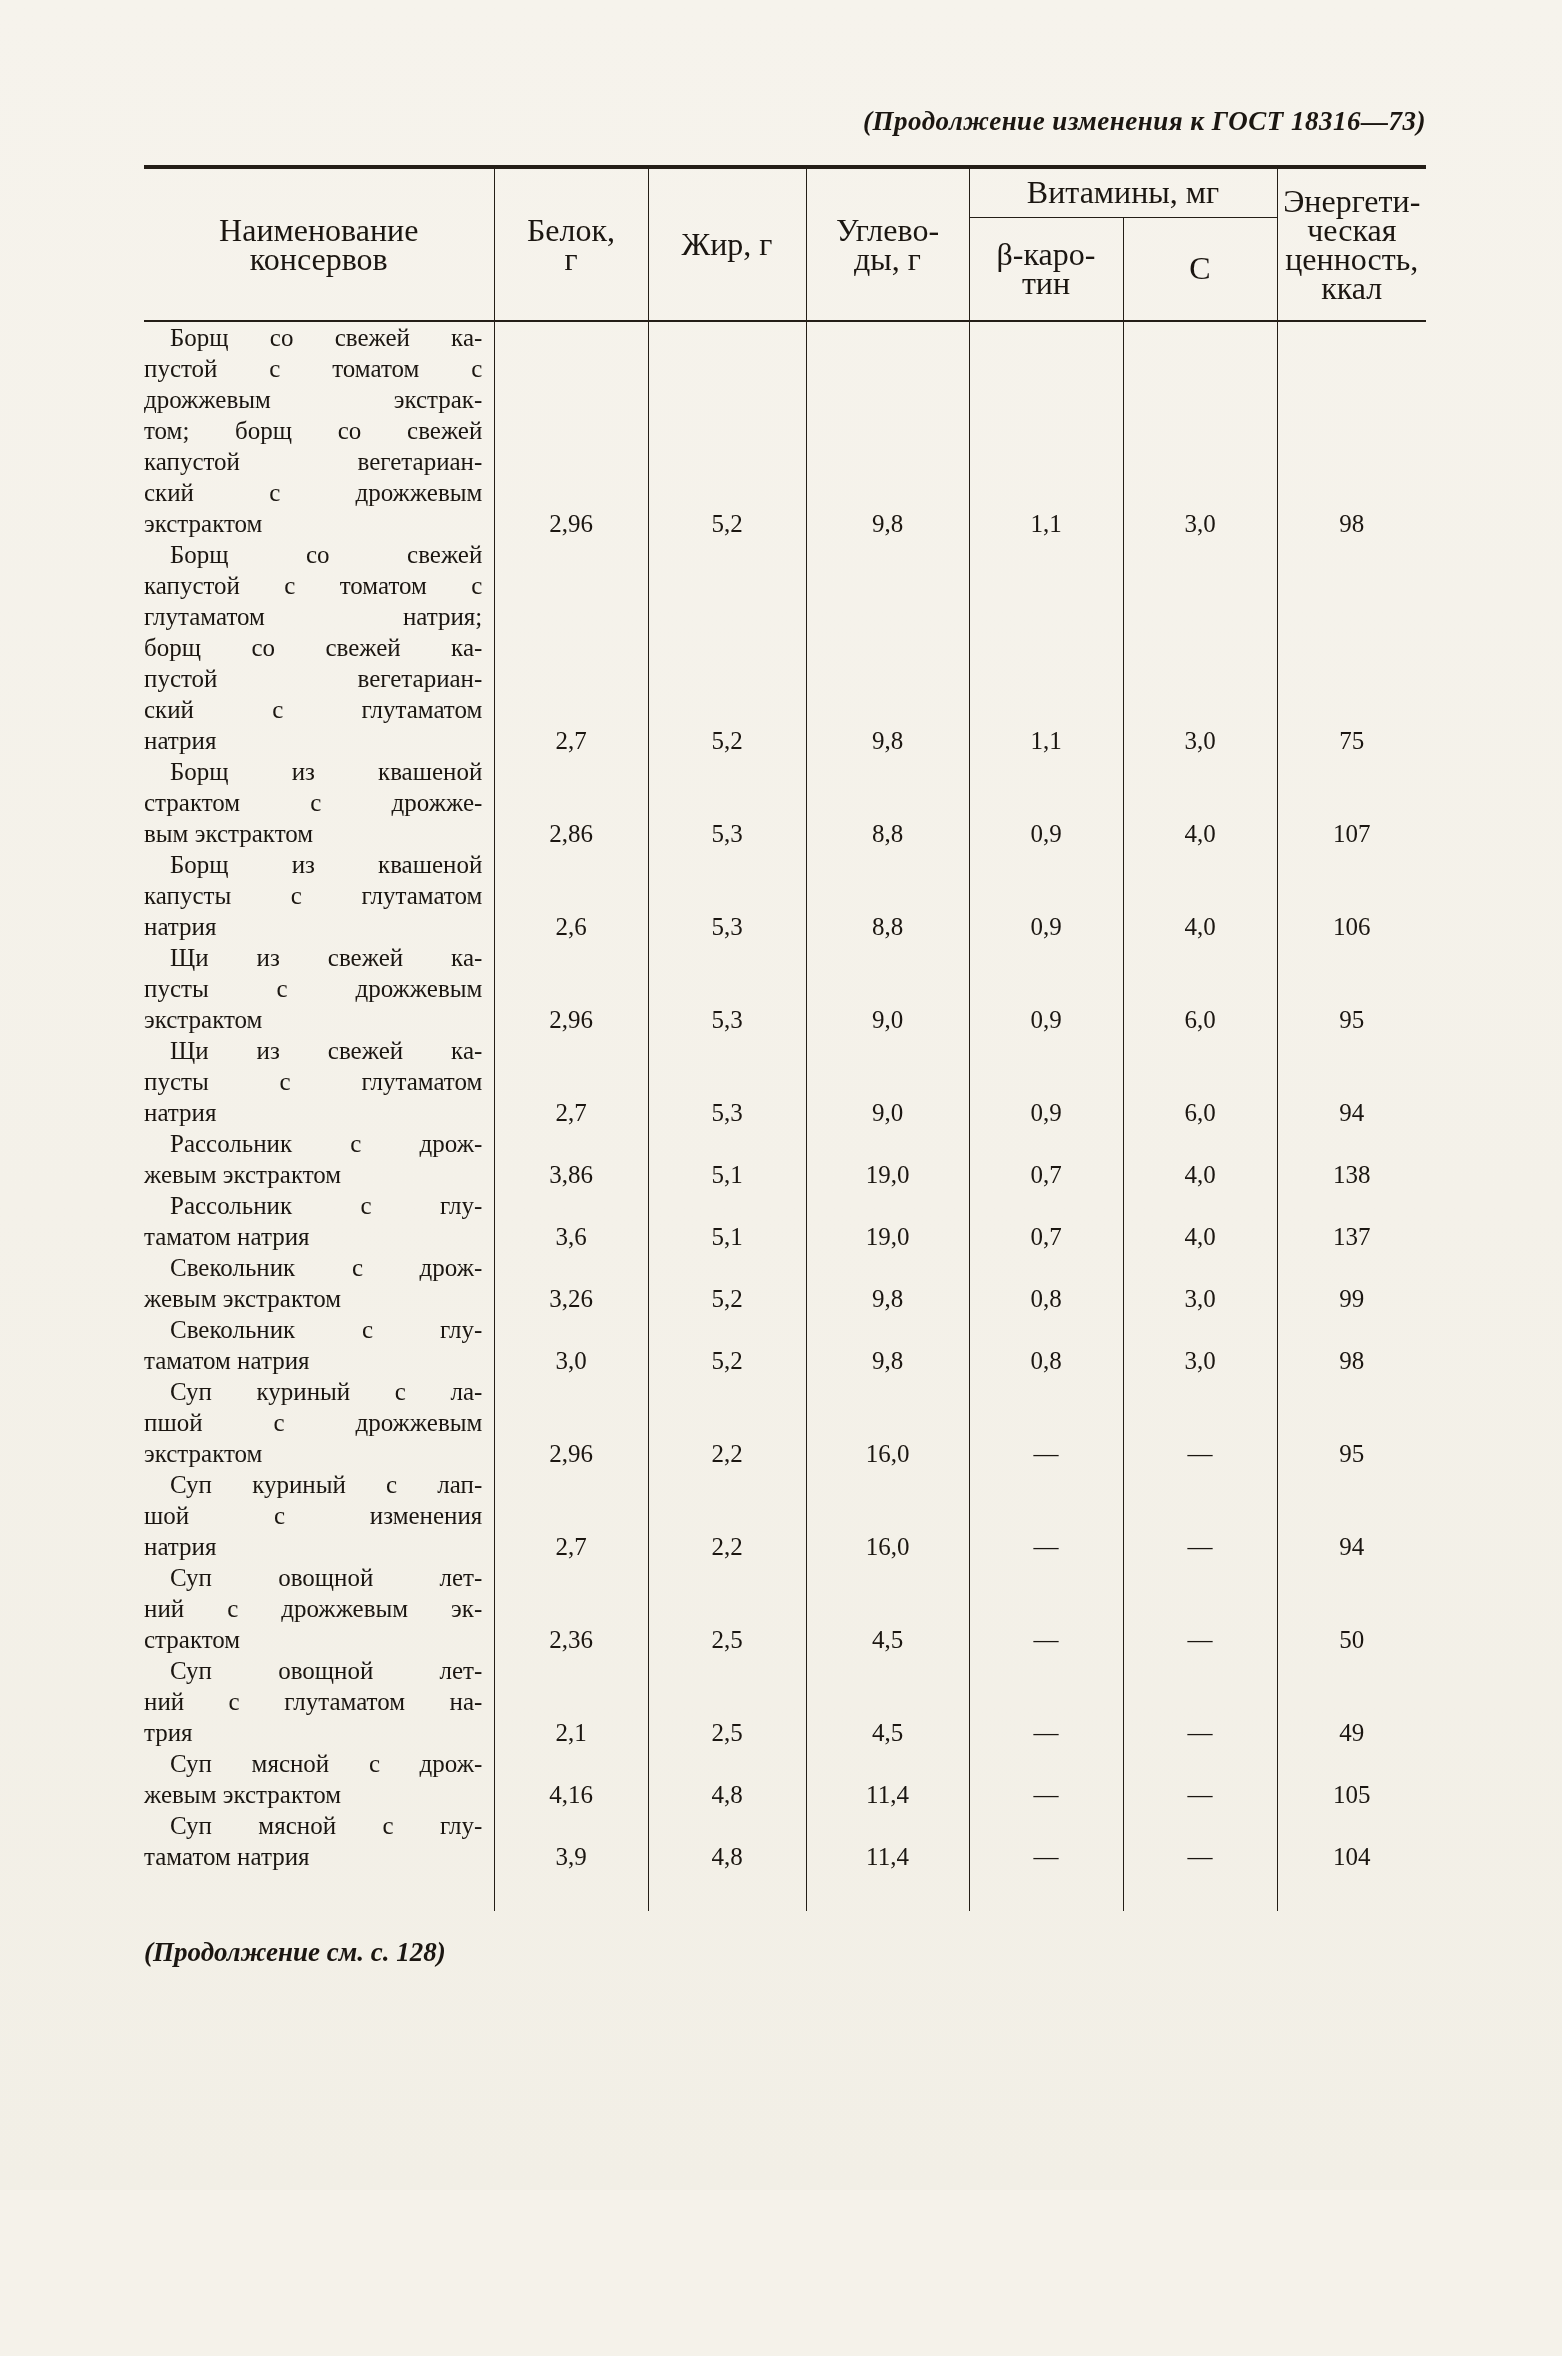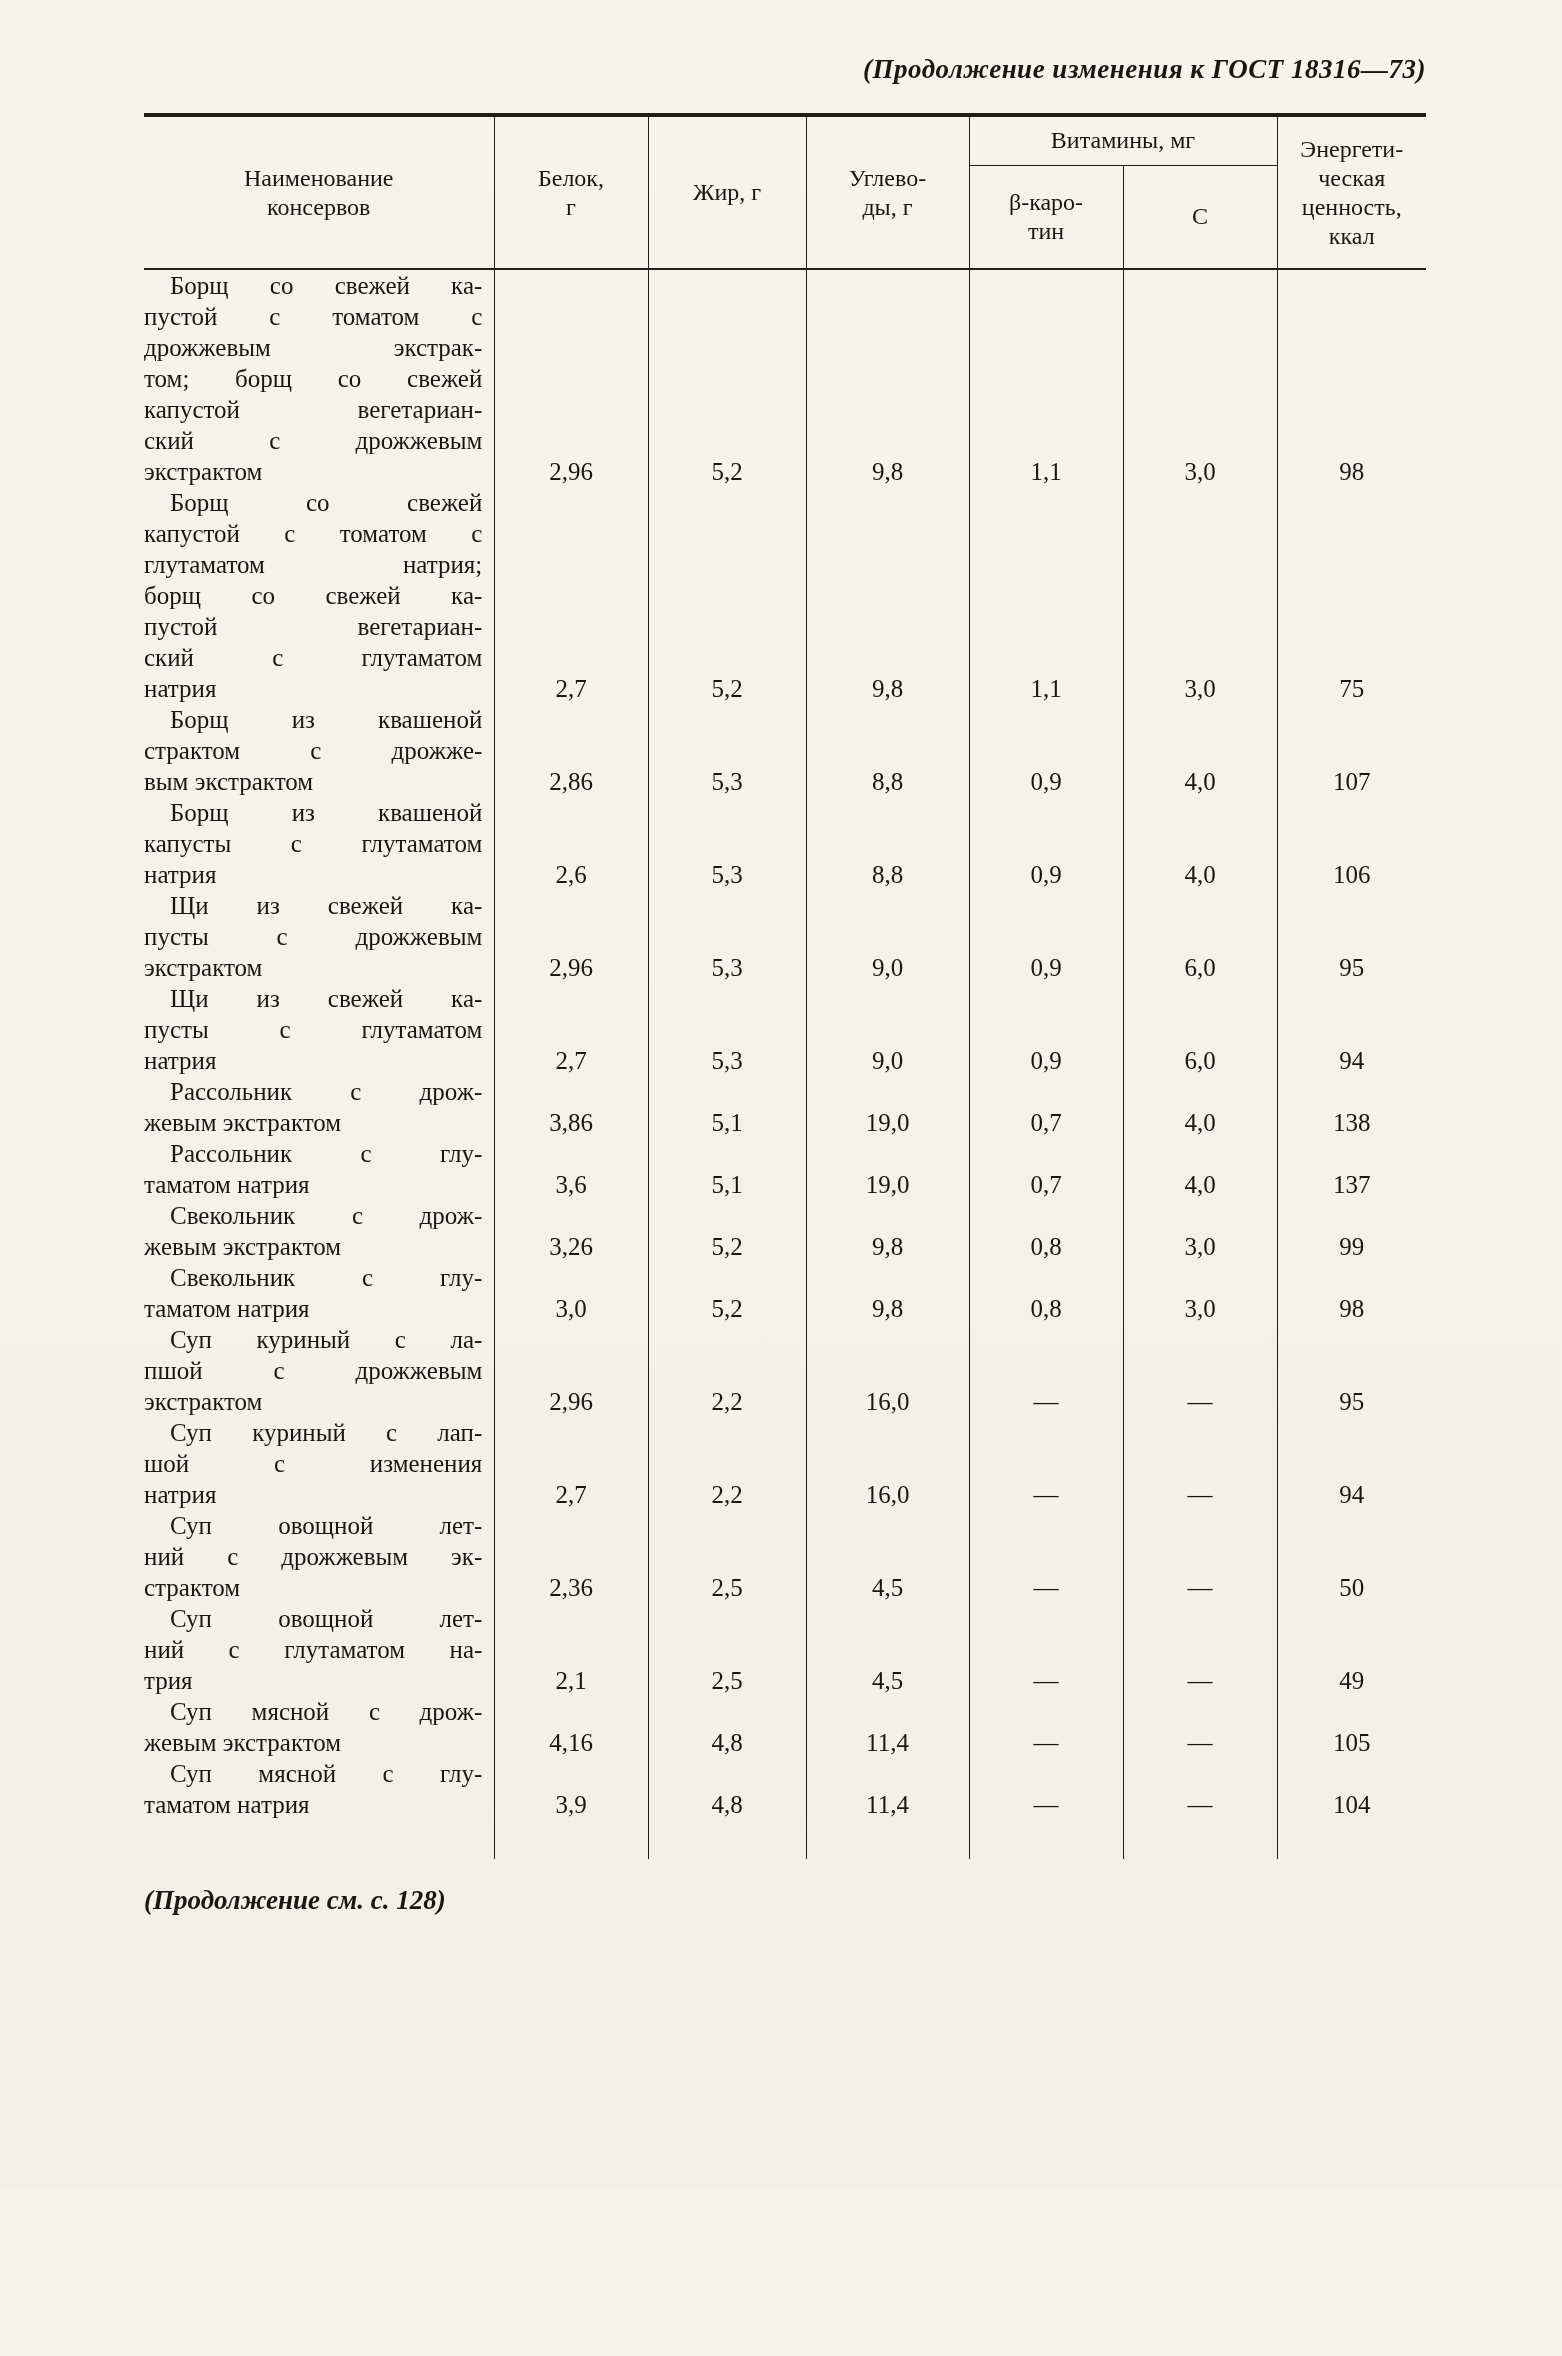--- a/index.html
+++ b/index.html
@@ -7,21 +7,21 @@
   body {
     height:2357px;
     background:#f5f2ea;
     font-family:"Liberation Serif", serif;
     color:#1b1611;
     overflow:hidden;
   }
   .page {
     position:relative;
     width:1562px; height:2190px;
-    padding:54px 136px 0 144px;
+    padding:106px 136px 0 144px;
     background:linear-gradient(180deg,#f6f3ec 0%,#f4f1e9 55%,#f2efe6 100%);
   }
   .note {
     text-align:right;
     font-style:italic;
     font-weight:bold;
     font-size:27px;
     letter-spacing:0.5px;
   }
   .title {
@@ -34,21 +34,21 @@
   }
   table {
     table-layout:fixed;
     border-collapse:collapse;
     width:1282px;
     margin-top:28px;
     border-top:4.7px solid #241e17;
   }
   th { font-weight:normal; }
   thead th {
-    font-size:24px;
+    font-size:32px;
     line-height:29px;
     white-space:pre-line;
     text-align:center;
     vertical-align:middle;
     padding:3.7px 5.6px;
     border-bottom:2.8px solid #241e17;
   }
   thead th.vgroup { height:50px; border-bottom:1.9px solid #241e17; }
   thead tr.subrow th { height:104px; }
   .bl { border-left:1.9px solid #241e17; }

